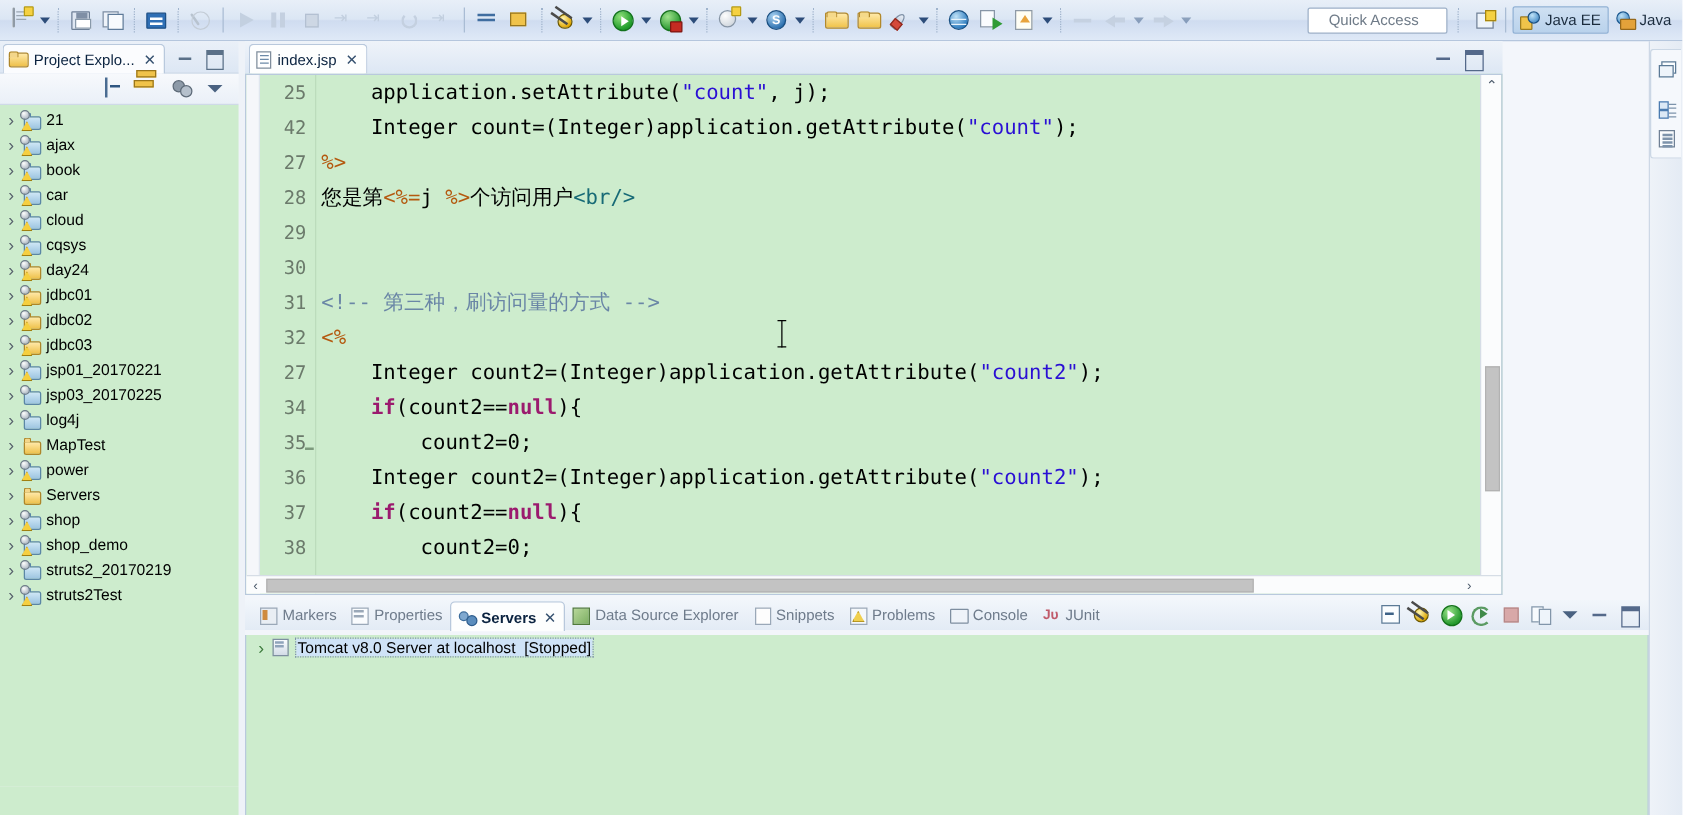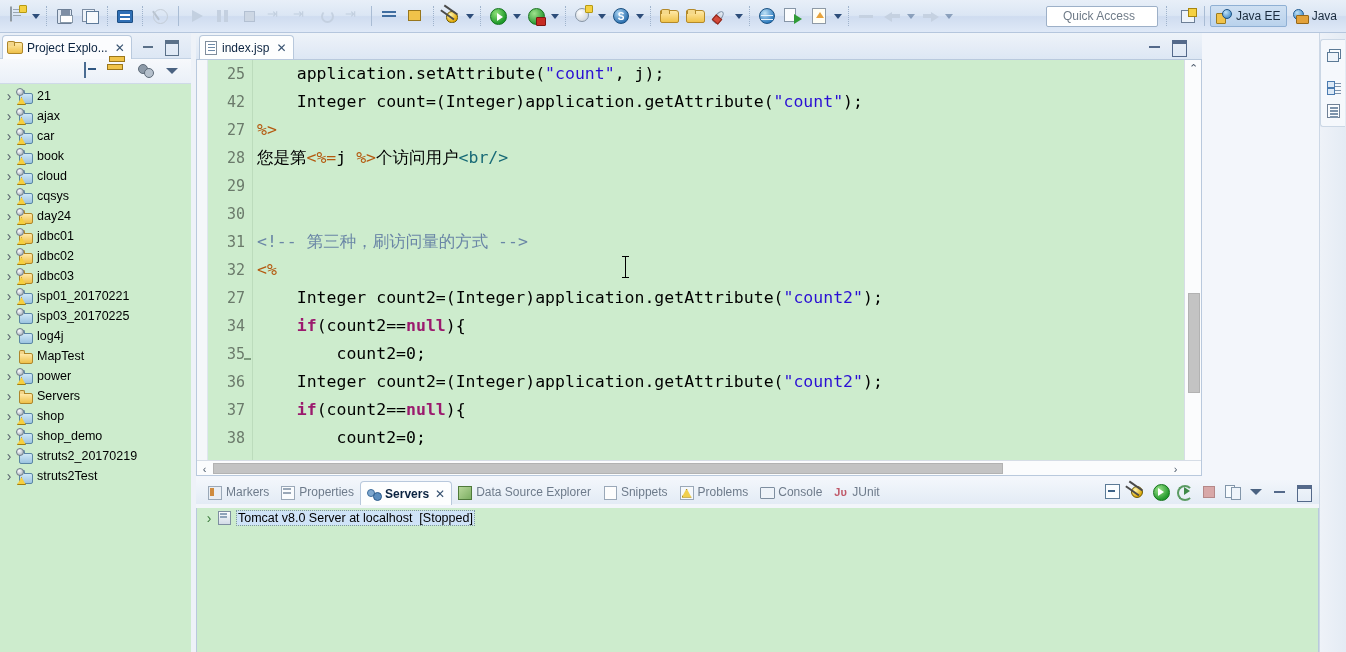--- a/index.html
+++ b/index.html
@@ -936,31 +936,31 @@
           <span>ajax</span>
         </div>
         <div class="tree-row">
           <span class="tree-arrow"></span>
           <span class="tree-ico">
             <span class="fld"></span>
             <span class="fldtab"></span>
             <span class="dot"></span>
             <span class="warn"></span>
           </span>
+          <span>book</span>
+        </div>
+        <div class="tree-row">
+          <span class="tree-arrow"></span>
+          <span class="tree-ico">
+            <span class="fld"></span>
+            <span class="fldtab"></span>
+            <span class="dot"></span>
+            <span class="warn"></span>
+          </span>
           <span>car</span>
-        </div>
-        <div class="tree-row">
-          <span class="tree-arrow"></span>
-          <span class="tree-ico">
-            <span class="fld"></span>
-            <span class="fldtab"></span>
-            <span class="dot"></span>
-            <span class="warn"></span>
-          </span>
-          <span>book</span>
         </div>
         <div class="tree-row">
           <span class="tree-arrow"></span>
           <span class="tree-ico">
             <span class="fld"></span>
             <span class="fldtab"></span>
             <span class="dot"></span>
             <span class="warn"></span>
           </span>
           <span>cloud</span>

